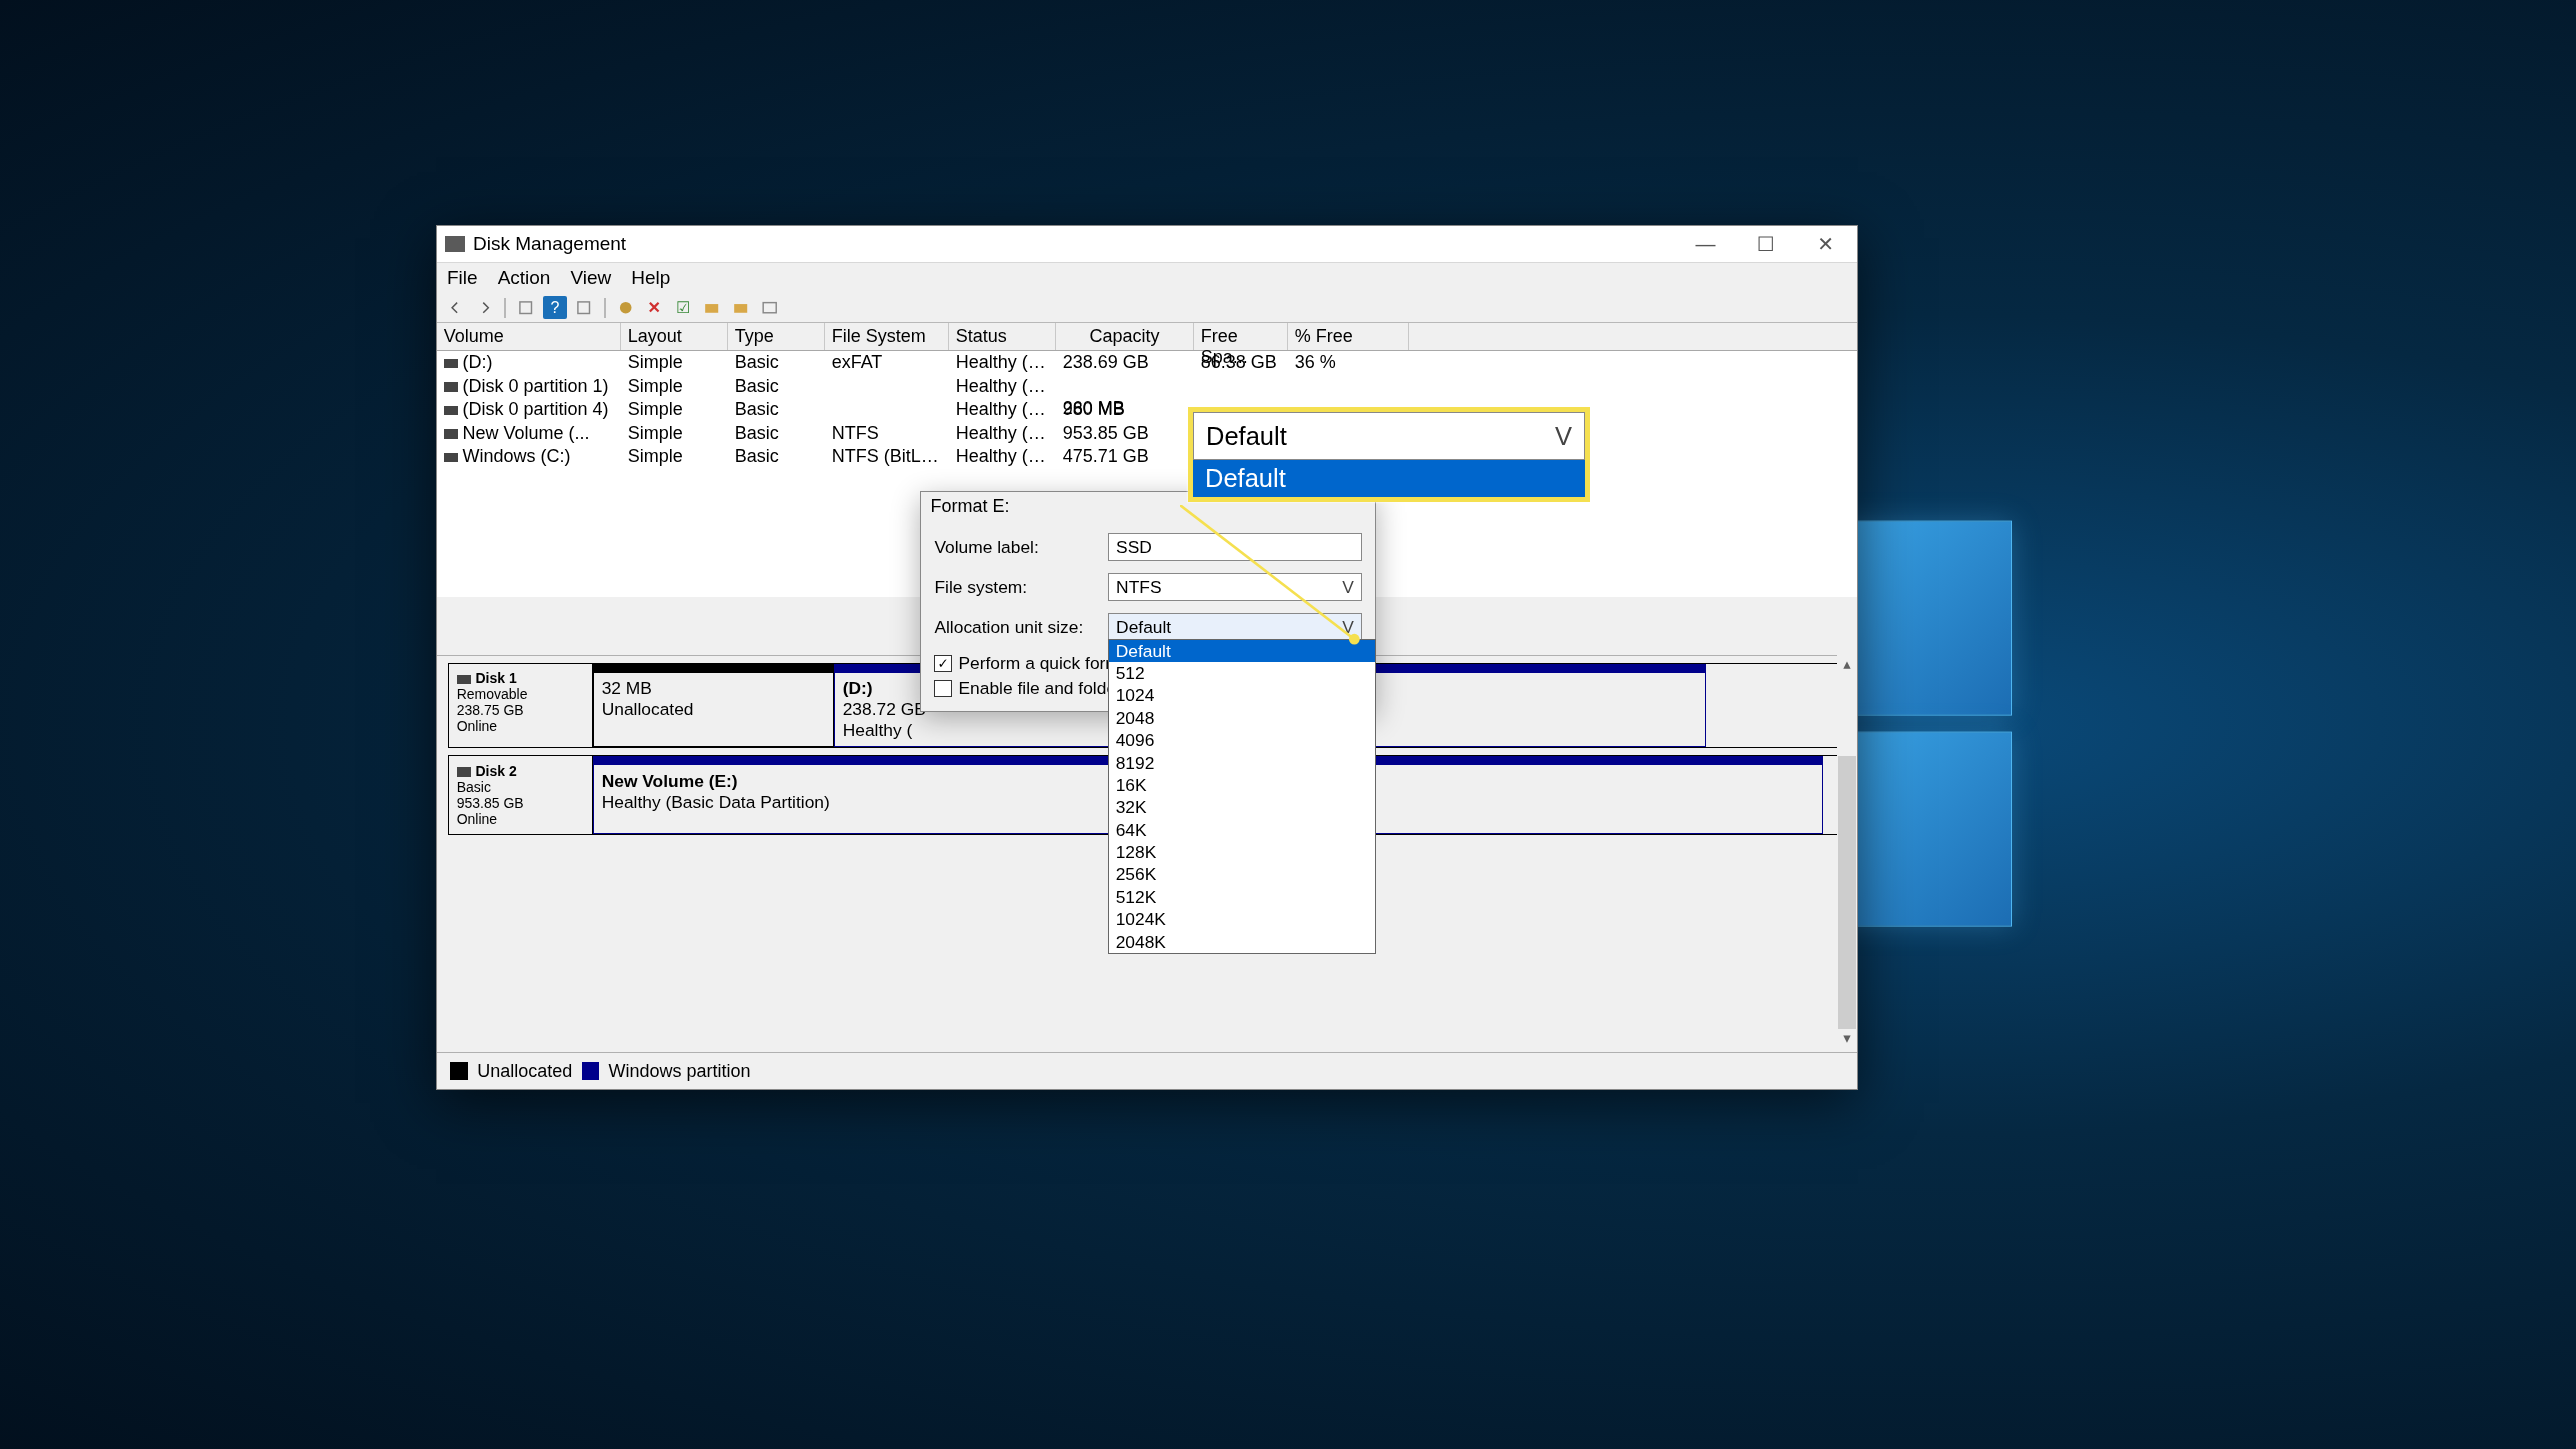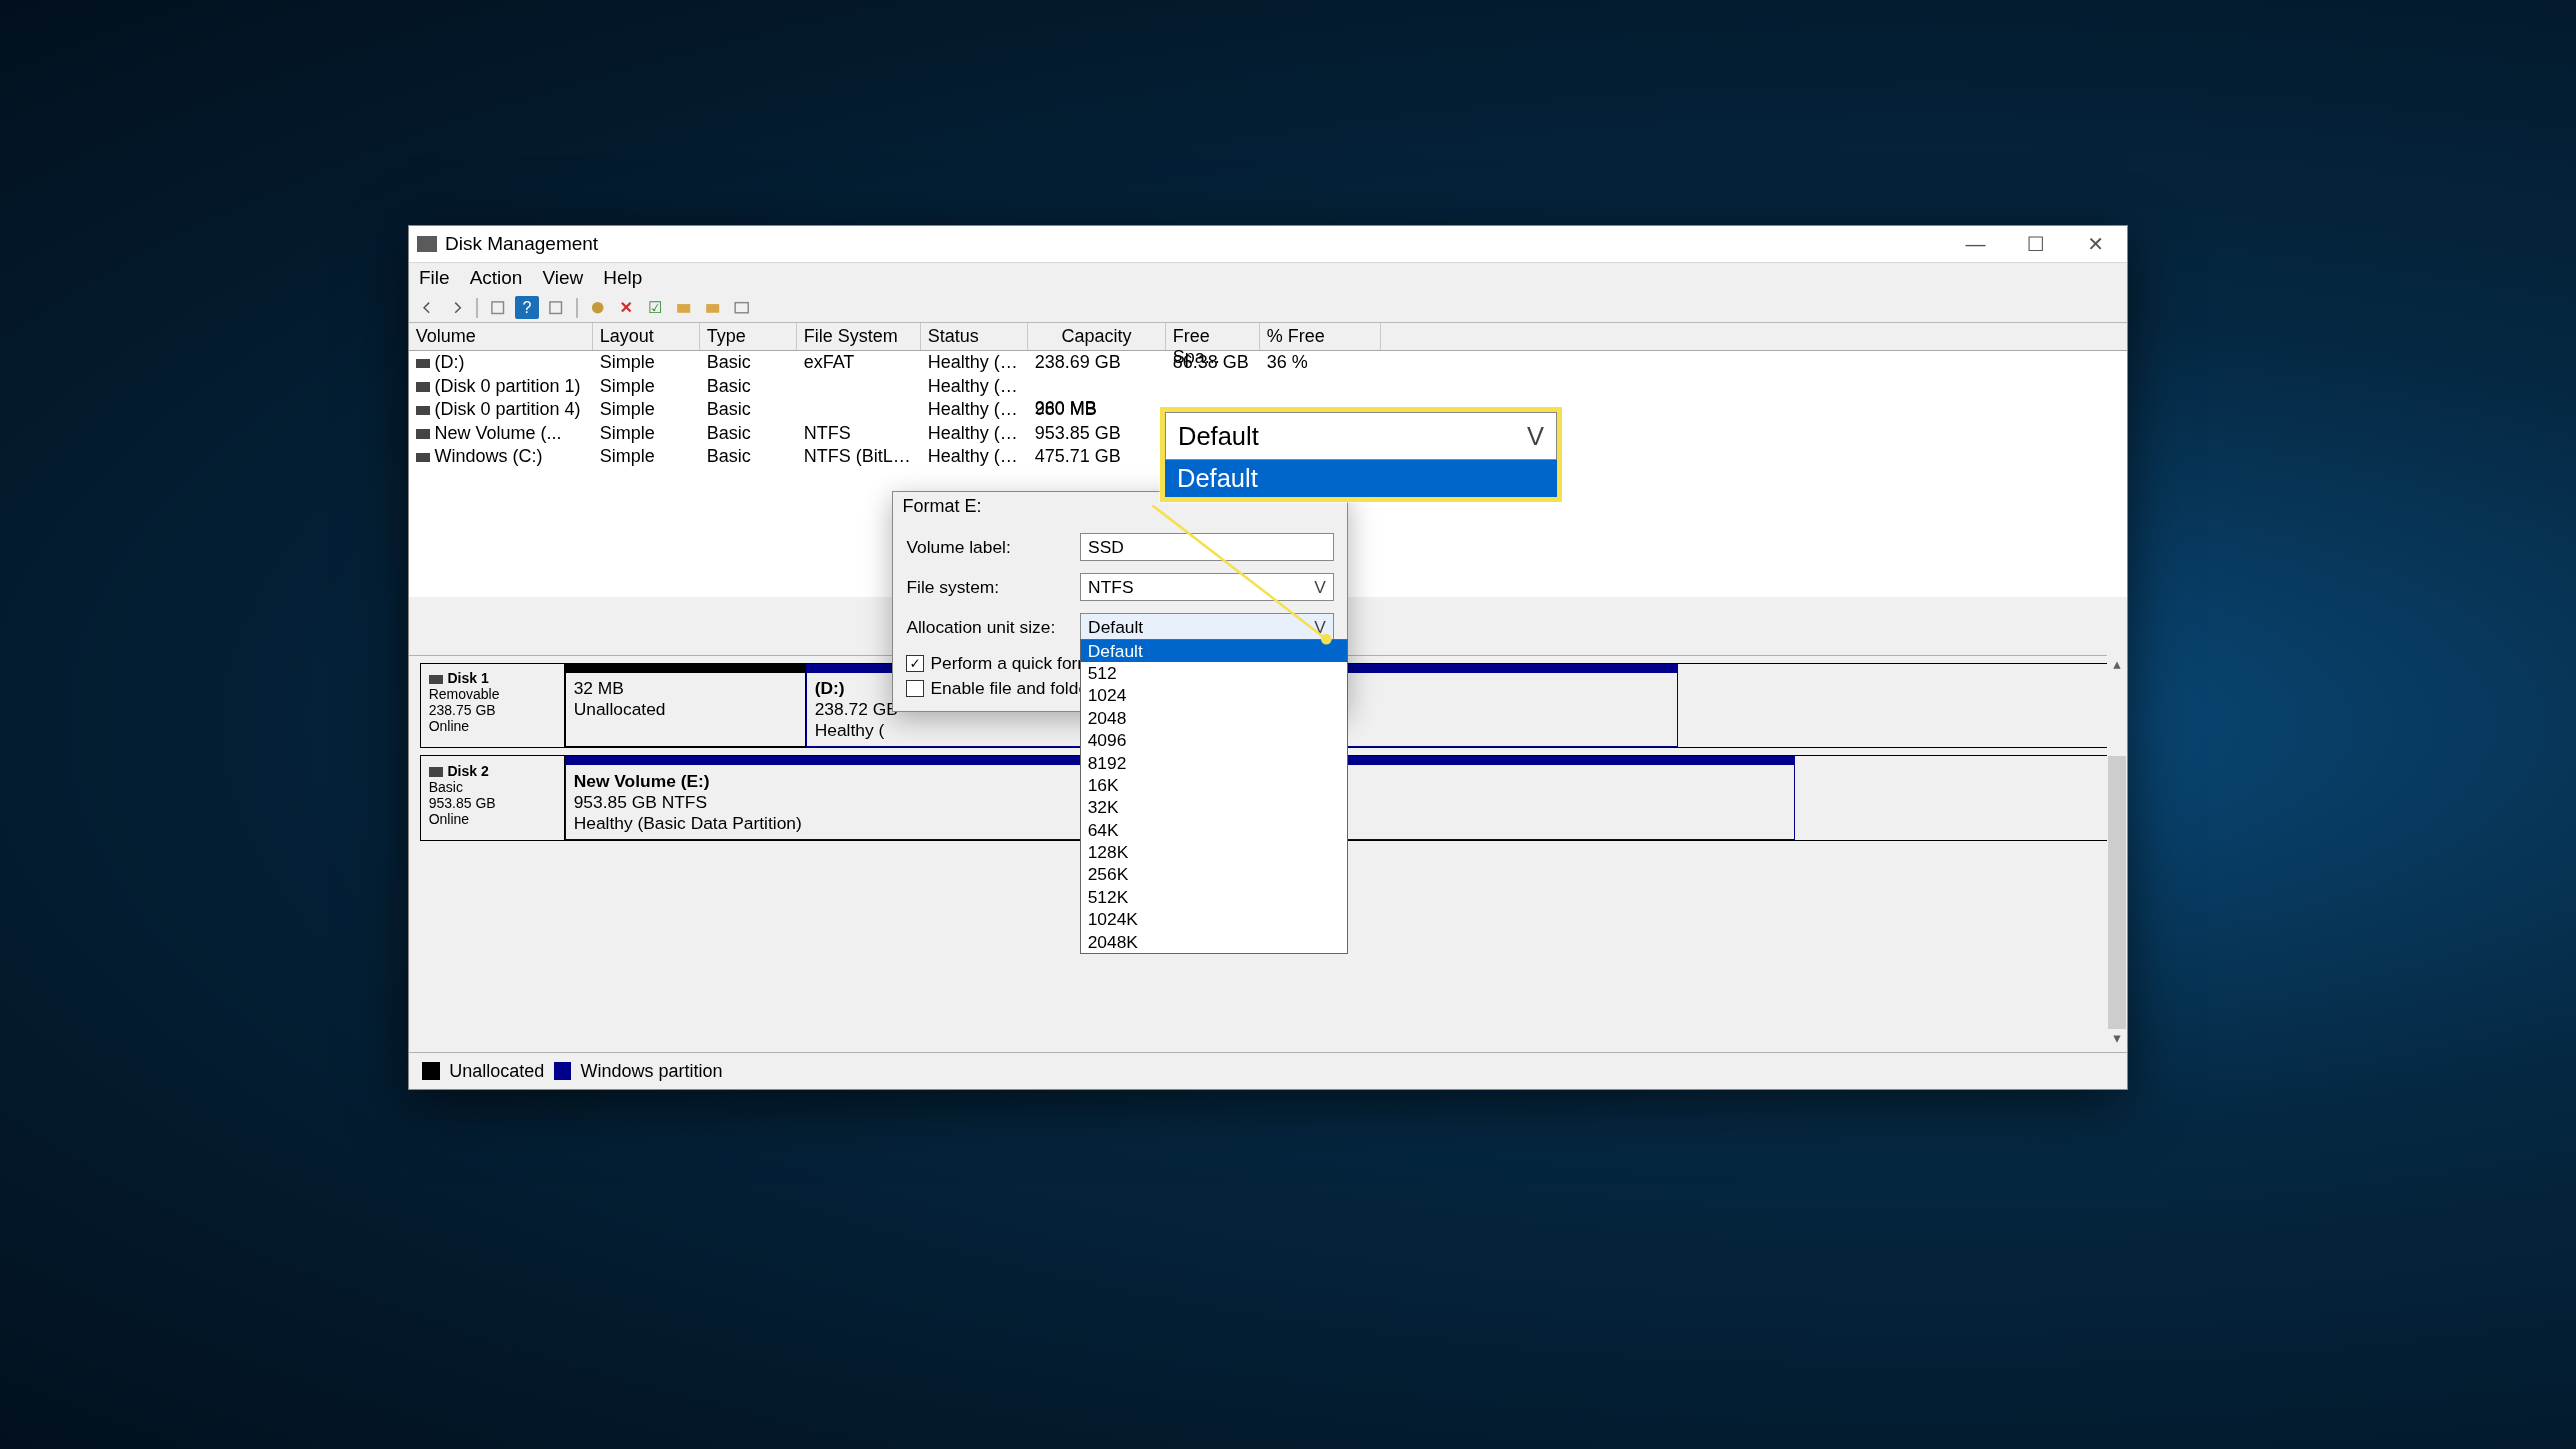--- a/index.html
+++ b/index.html
@@ -10,23 +10,23 @@
   position: relative;
   overflow: hidden;
 }
 
 .squares { position: absolute; right: 557px; top: 50%; transform: translateY(-50%); }
 .sq { width: 195px; height: 195px; background: linear-gradient(135deg, #3ba6e8 0%, #1c6db3 100%); margin: 6.7px; display: inline-block; border: 1.3px solid #4fb5f0; box-shadow: 0 0 27px rgba(80,180,240,.3); }
 .sqrow { display: block; }
 
 .window {
   position: absolute;
-  left: 408px;
+  left: 436px;
   top: 225px;
-  width: 1720px;
+  width: 1422px;
   height: 865px;
   background: #f0f0f0;
   border: 0.7px solid #888;
   box-shadow: 0 13.4px 54px rgba(0,0,0,.6);
   font-size: 19px;
   color: #000;
 }
 .titlebar { height: 37px; background: #ffffff; display: flex; align-items: center; padding: 0 8px; border-bottom: 0.7px solid #d8d8d8; }
 .titlebar .icon-app { width: 20px; height: 16px; background: #5a5a5a; margin-right: 8px; position: relative; }
 .titlebar .title { font-size: 19px; color: #000; flex: 1; }
@@ -274,21 +274,20 @@
       <div class="diskblock">
         <div class="diskhead">
           <div class="dname"><span class="diskicon"></span>Disk 2</div>
           <div>Basic</div>
           <div>953.85 GB</div>
           <div>Online</div>
         </div>
         <div class="partitions">
           <div class="partition " style="width: 1230px;">
             <div style="font-weight:bold">New Volume  (E:)</div>
-            <div>953.85 GB NTFS</div>
             <div>Healthy (Basic Data Partition)</div>
           </div>
         </div>
       </div>
     </div>
 
   <div class="scrollbar">
     <div class="arrow">▴</div>
     <div class="thumb"></div>
     <div class="arrow" style="position:absolute;bottom:0;left:0;right:0">▾</div>

